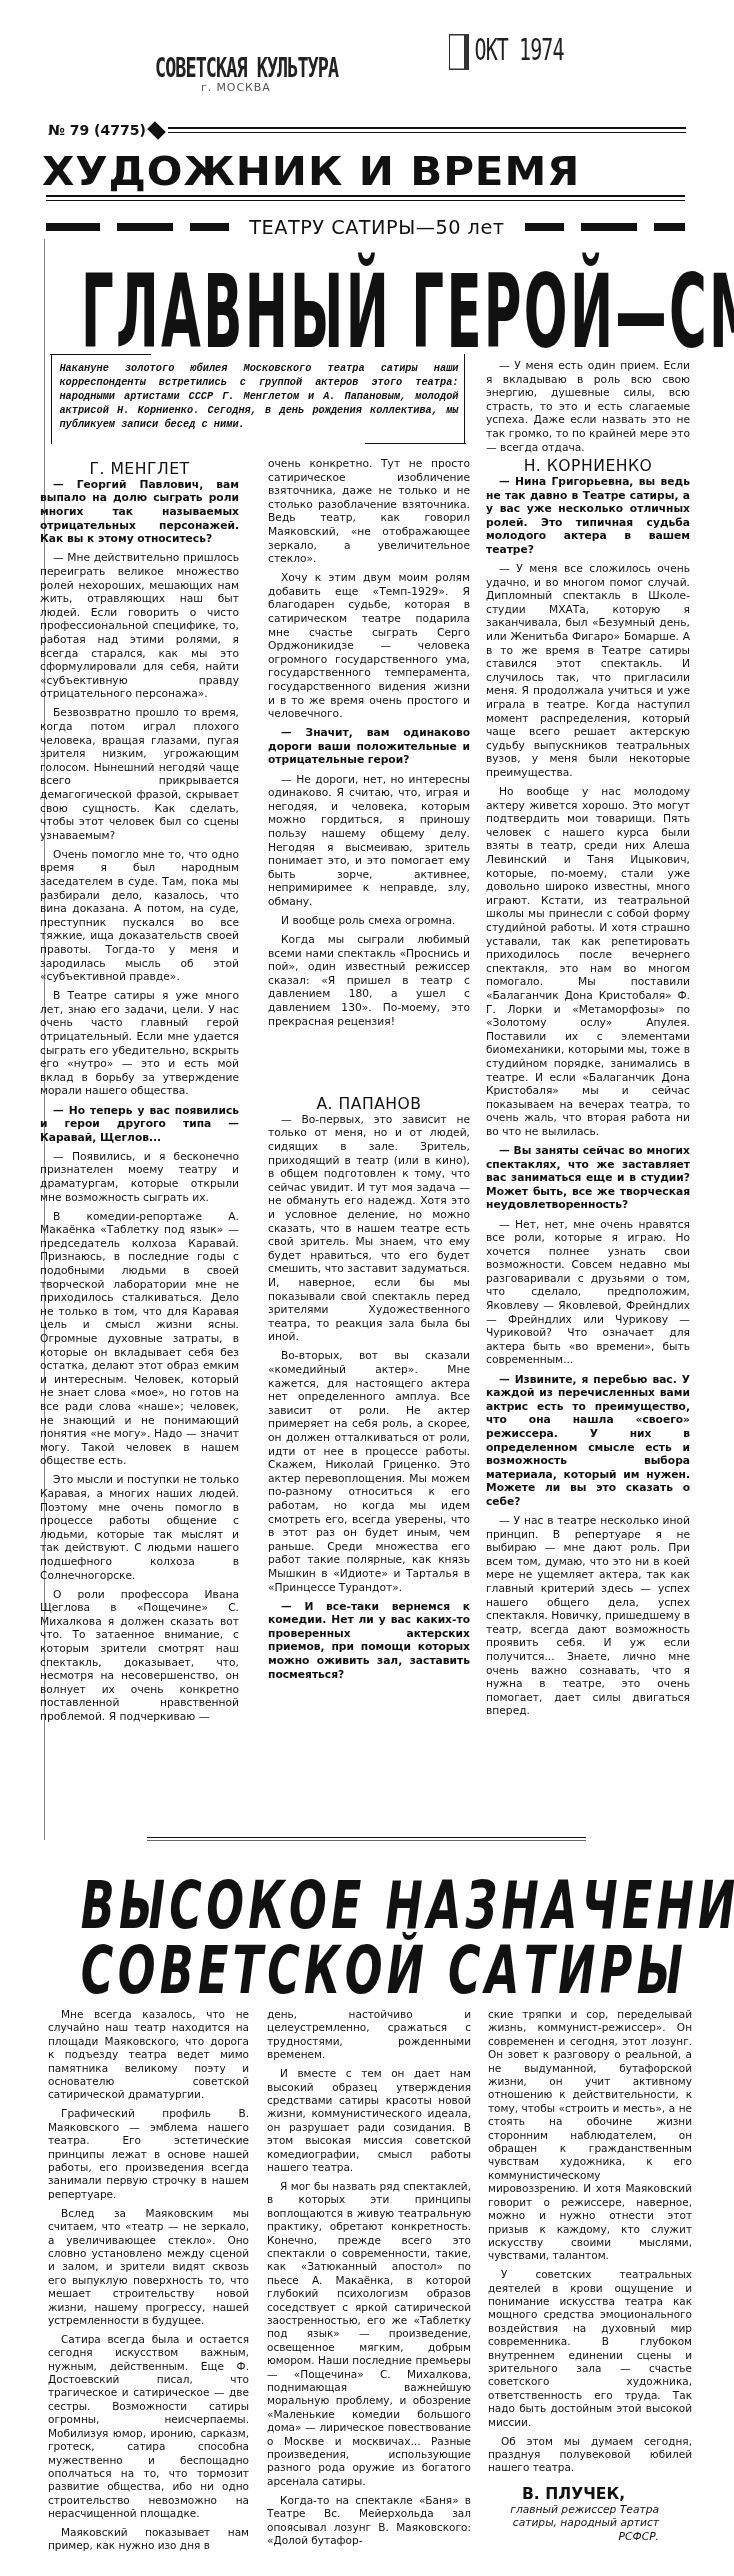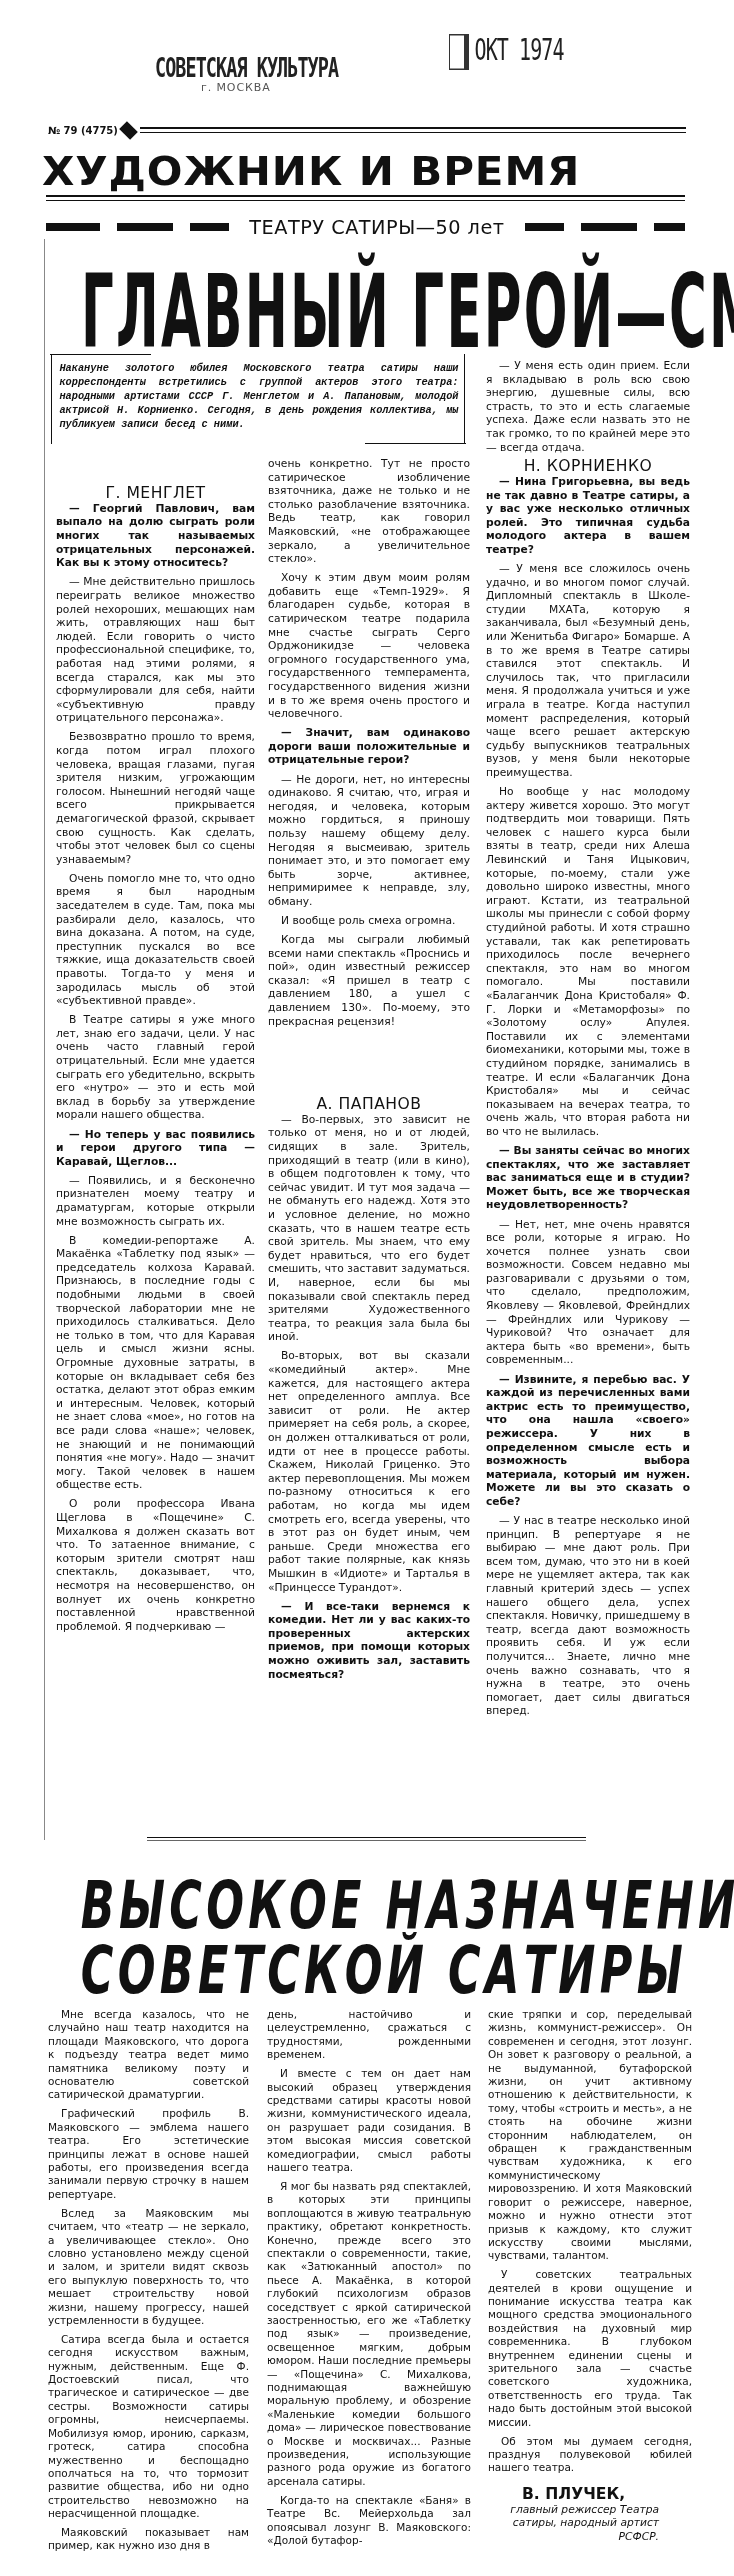--- a/index.html
+++ b/index.html
@@ -5,21 +5,21 @@
   * { box-sizing: border-box; margin: 0; padding: 0; }
   html, body { width: 734px; height: 2576px; background: #ffffff; overflow: hidden; }
   body { position: relative; font-family: "DejaVu Sans", sans-serif; color: #111; }
 
   .stamp-title { position: absolute; left: 155px; top: 53px; font-family: "DejaVu Sans Mono", monospace; font-weight: bold; font-size: 18.4px; letter-spacing: -0.9px; transform: scaleY(1.4); transform-origin: left top; color: #222; }
   .stamp-city { position: absolute; left: 201px; top: 81px; font-size: 11px; color: #555; letter-spacing: 0.9px; }
   .stamp-date { position: absolute; left: 449px; top: 31px; font-family: "DejaVu Sans Mono", monospace; font-size: 20px; color: #222; transform: scaleY(1.5); transform-origin: left top; letter-spacing: -0.9px; }
   .stamp-date .box { display: inline-block; width: 20px; height: 24px; border: 1.8px solid #333; border-right-width: 5.5px; vertical-align: middle; margin-right: 5.5px; }
 
   .issue-row { position: absolute; left: 48px; top: 120px; width: 638px; height: 20px; display: flex; align-items: center; }
-  .issue-num { font-weight: bold; font-size: 10px; white-space: nowrap; }
+  .issue-num { font-weight: bold; font-size: 14px; white-space: nowrap; }
   .diamond { width: 11px; height: 11px; background: #111; transform: rotate(45deg) scaleX(1.4); margin: 0 5.5px; }
   .rule-thick { flex: 1; height: 5.5px; border-top: 2.8px solid #111; border-bottom: 0.9px solid #111; }
 
   .section-title { position: absolute; left: 42px; top: 147px; font-family: "DejaVu Sans", sans-serif; font-weight: bold; font-size: 42px; letter-spacing: 0.9px; transform: scaleY(0.95); }
   .rule-under-section { position: absolute; left: 46px; top: 195px; width: 639px; height: 5.5px; border-top: 2.8px solid #111; border-bottom: 0.9px solid #111; }
 
   .dash-row { position: absolute; left: 46px; top: 217px; width: 639px; height: 20px; display: flex; align-items: center; gap: 17px; }
   .dash { height: 7.4px; background: #111; }
   .dash-row .label { font-size: 19.3px; white-space: nowrap; padding: 0 3.7px; letter-spacing: 0.5px; }
 
@@ -30,21 +30,21 @@
   .intro-box { position: absolute; left: 51px; top: 354px; width: 414px; height: 90px; border-left: 1.8px solid #111; border-right: 1.8px solid #111; }
   .intro-box::before { content: ""; position: absolute; left: -1.8px; top: 0; width: 101px; border-top: 1.8px solid #111; }
   .intro-box::after { content: ""; position: absolute; right: -1.8px; bottom: 0; width: 101px; border-bottom: 1.8px solid #111; }
   .intro-box .intro-text { position: absolute; left: 7.4px; top: 7.4px; right: 5.5px; font-family: Liberation Mono, monospace; font-style: italic; font-weight: bold; font-size: 10.3px; line-height: 14px; text-align: justify; }
 
   .col { position: absolute; font-size: 10.7px; line-height: 13.6px; text-align: justify; hyphens: manual; }
   .col p { text-indent: 13px; margin-bottom: 5.5px; }
   .col p.q { font-weight: bold; }
   .col .author { text-align: center; font-size: 15.6px; margin: 5.5px 0 1.8px 0; letter-spacing: 0.5px; text-indent: 0; }
 
-  .col1 { left: 56px; top: 457px; width: 199px; margin-top: 24px; }
+  .col1 { left: 40px; top: 457px; width: 199px; }
   .col2 { left: 268px; top: 457px; width: 202px; }
   .col2b { left: 268px; top: 1092px; width: 202px; }
   .col3 { left: 486px; top: 359px; width: 204px; }
 
   .mid-rule { position: absolute; left: 147px; top: 1837px; width: 439px; height: 3.7px; border-top: 1.8px solid #111; border-bottom: 0.9px solid #666; }
 
   .title2 { position: absolute; left: 0; width: 734px; text-align: center; font-family: "DejaVu Sans", sans-serif; font-weight: bold; font-style: italic; font-size: 57px; letter-spacing: 5.5px; transform: scaleX(0.78) scaleY(1.15); white-space: nowrap; }
   .title2.l1 { top: 1872px; }
   .title2.l2 { top: 1937px; }
 
@@ -92,20 +92,21 @@
 <div class="col col1">
   <div class="author">Г. МЕНГЛЕТ</div>
   <p class="q">— Георгий Павлович, вам выпало на долю сыграть роли многих так называемых отрицательных персонажей. Как вы к этому относитесь?</p>
   <p>— Мне действительно пришлось переиграть великое множество ролей нехороших, мешающих нам жить, отравляющих наш быт людей. Если говорить о чисто профессиональной специфике, то, работая над этими ролями, я всегда старался, как мы это сформулировали для себя, найти «субъективную правду отрицательного персонажа».</p>
   <p>Безвозвратно прошло то время, когда потом играл плохого человека, вращая глазами, пугая зрителя низким, угрожающим голосом. Нынешний негодяй чаще всего прикрывается демагогической фразой, скрывает свою сущность. Как сделать, чтобы этот человек был со сцены узнаваемым?</p>
   <p>Очень помогло мне то, что одно время я был народным заседателем в суде. Там, пока мы разбирали дело, казалось, что вина доказана. А потом, на суде, преступник пускался во все тяжкие, ища доказательств своей правоты. Тогда-то у меня и зародилась мысль об этой «субъективной правде».</p>
   <p>В Театре сатиры я уже много лет, знаю его задачи, цели. У нас очень часто главный герой отрицательный. Если мне удается сыграть его убедительно, вскрыть его «нутро» — это и есть мой вклад в борьбу за утверждение морали нашего общества.</p>
   <p class="q">— Но теперь у вас появились и герои другого типа — Каравай, Щеглов...</p>
   <p>— Появились, и я бесконечно признателен моему театру и драматургам, которые открыли мне возможность сыграть их.</p>
   <p>В комедии-репортаже А. Макаёнка «Таблетку под язык» — председатель колхоза Каравай. Признаюсь, в последние годы с подобными людьми в своей творческой лаборатории мне не приходилось сталкиваться. Дело не только в том, что для Каравая цель и смысл жизни ясны. Огромные духовные затраты, в которые он вкладывает себя без остатка, делают этот образ емким и интересным. Человек, который не знает слова «мое», но готов на все ради слова «наше»; человек, не знающий и не понимающий понятия «не могу». Надо — значит могу. Такой человек в нашем обществе есть.</p>
+  <p>Это мысли и поступки не только Каравая, а многих наших людей. Поэтому мне очень помогло в процессе работы общение с людьми, которые так мыслят и так действуют. С людьми нашего подшефного колхоза в Солнечногорске.</p>
   <p>О роли профессора Ивана Щеглова в «Пощечине» С. Михалкова я должен сказать вот что. То затаенное внимание, с которым зрители смотрят наш спектакль, доказывает, что, несмотря на несовершенство, он волнует их очень конкретно поставленной нравственной проблемой. Я подчеркиваю —</p>
 </div>
 
 <div class="col col2">
   <p style="text-indent:0">очень конкретно. Тут не просто сатирическое изобличение взяточника, даже не только и не столько разоблачение взяточника. Ведь театр, как говорил Маяковский, «не отображающее зеркало, а увеличительное стекло».</p>
   <p>Хочу к этим двум моим ролям добавить еще «Темп-1929». Я благодарен судьбе, которая в сатирическом театре подарила мне счастье сыграть Серго Орджоникидзе — человека огромного государственного ума, государственного темперамента, государственного видения жизни и в то же время очень простого и человечного.</p>
   <p class="q">— Значит, вам одинаково дороги ваши положительные и отрицательные герои?</p>
   <p>— Не дороги, нет, но интересны одинаково. Я считаю, что, играя и негодяя, и человека, которым можно гордиться, я приношу пользу нашему общему делу. Негодяя я высмеиваю, зритель понимает это, и это помогает ему быть зорче, активнее, непримиримее к неправде, злу, обману.</p>
   <p>И вообще роль смеха огромна.</p>
   <p>Когда мы сыграли любимый всеми нами спектакль «Проснись и пой», один известный режиссер сказал: «Я пришел в театр с давлением 180, а ушел с давлением 130». По-моему, это прекрасная рецензия!</p>

